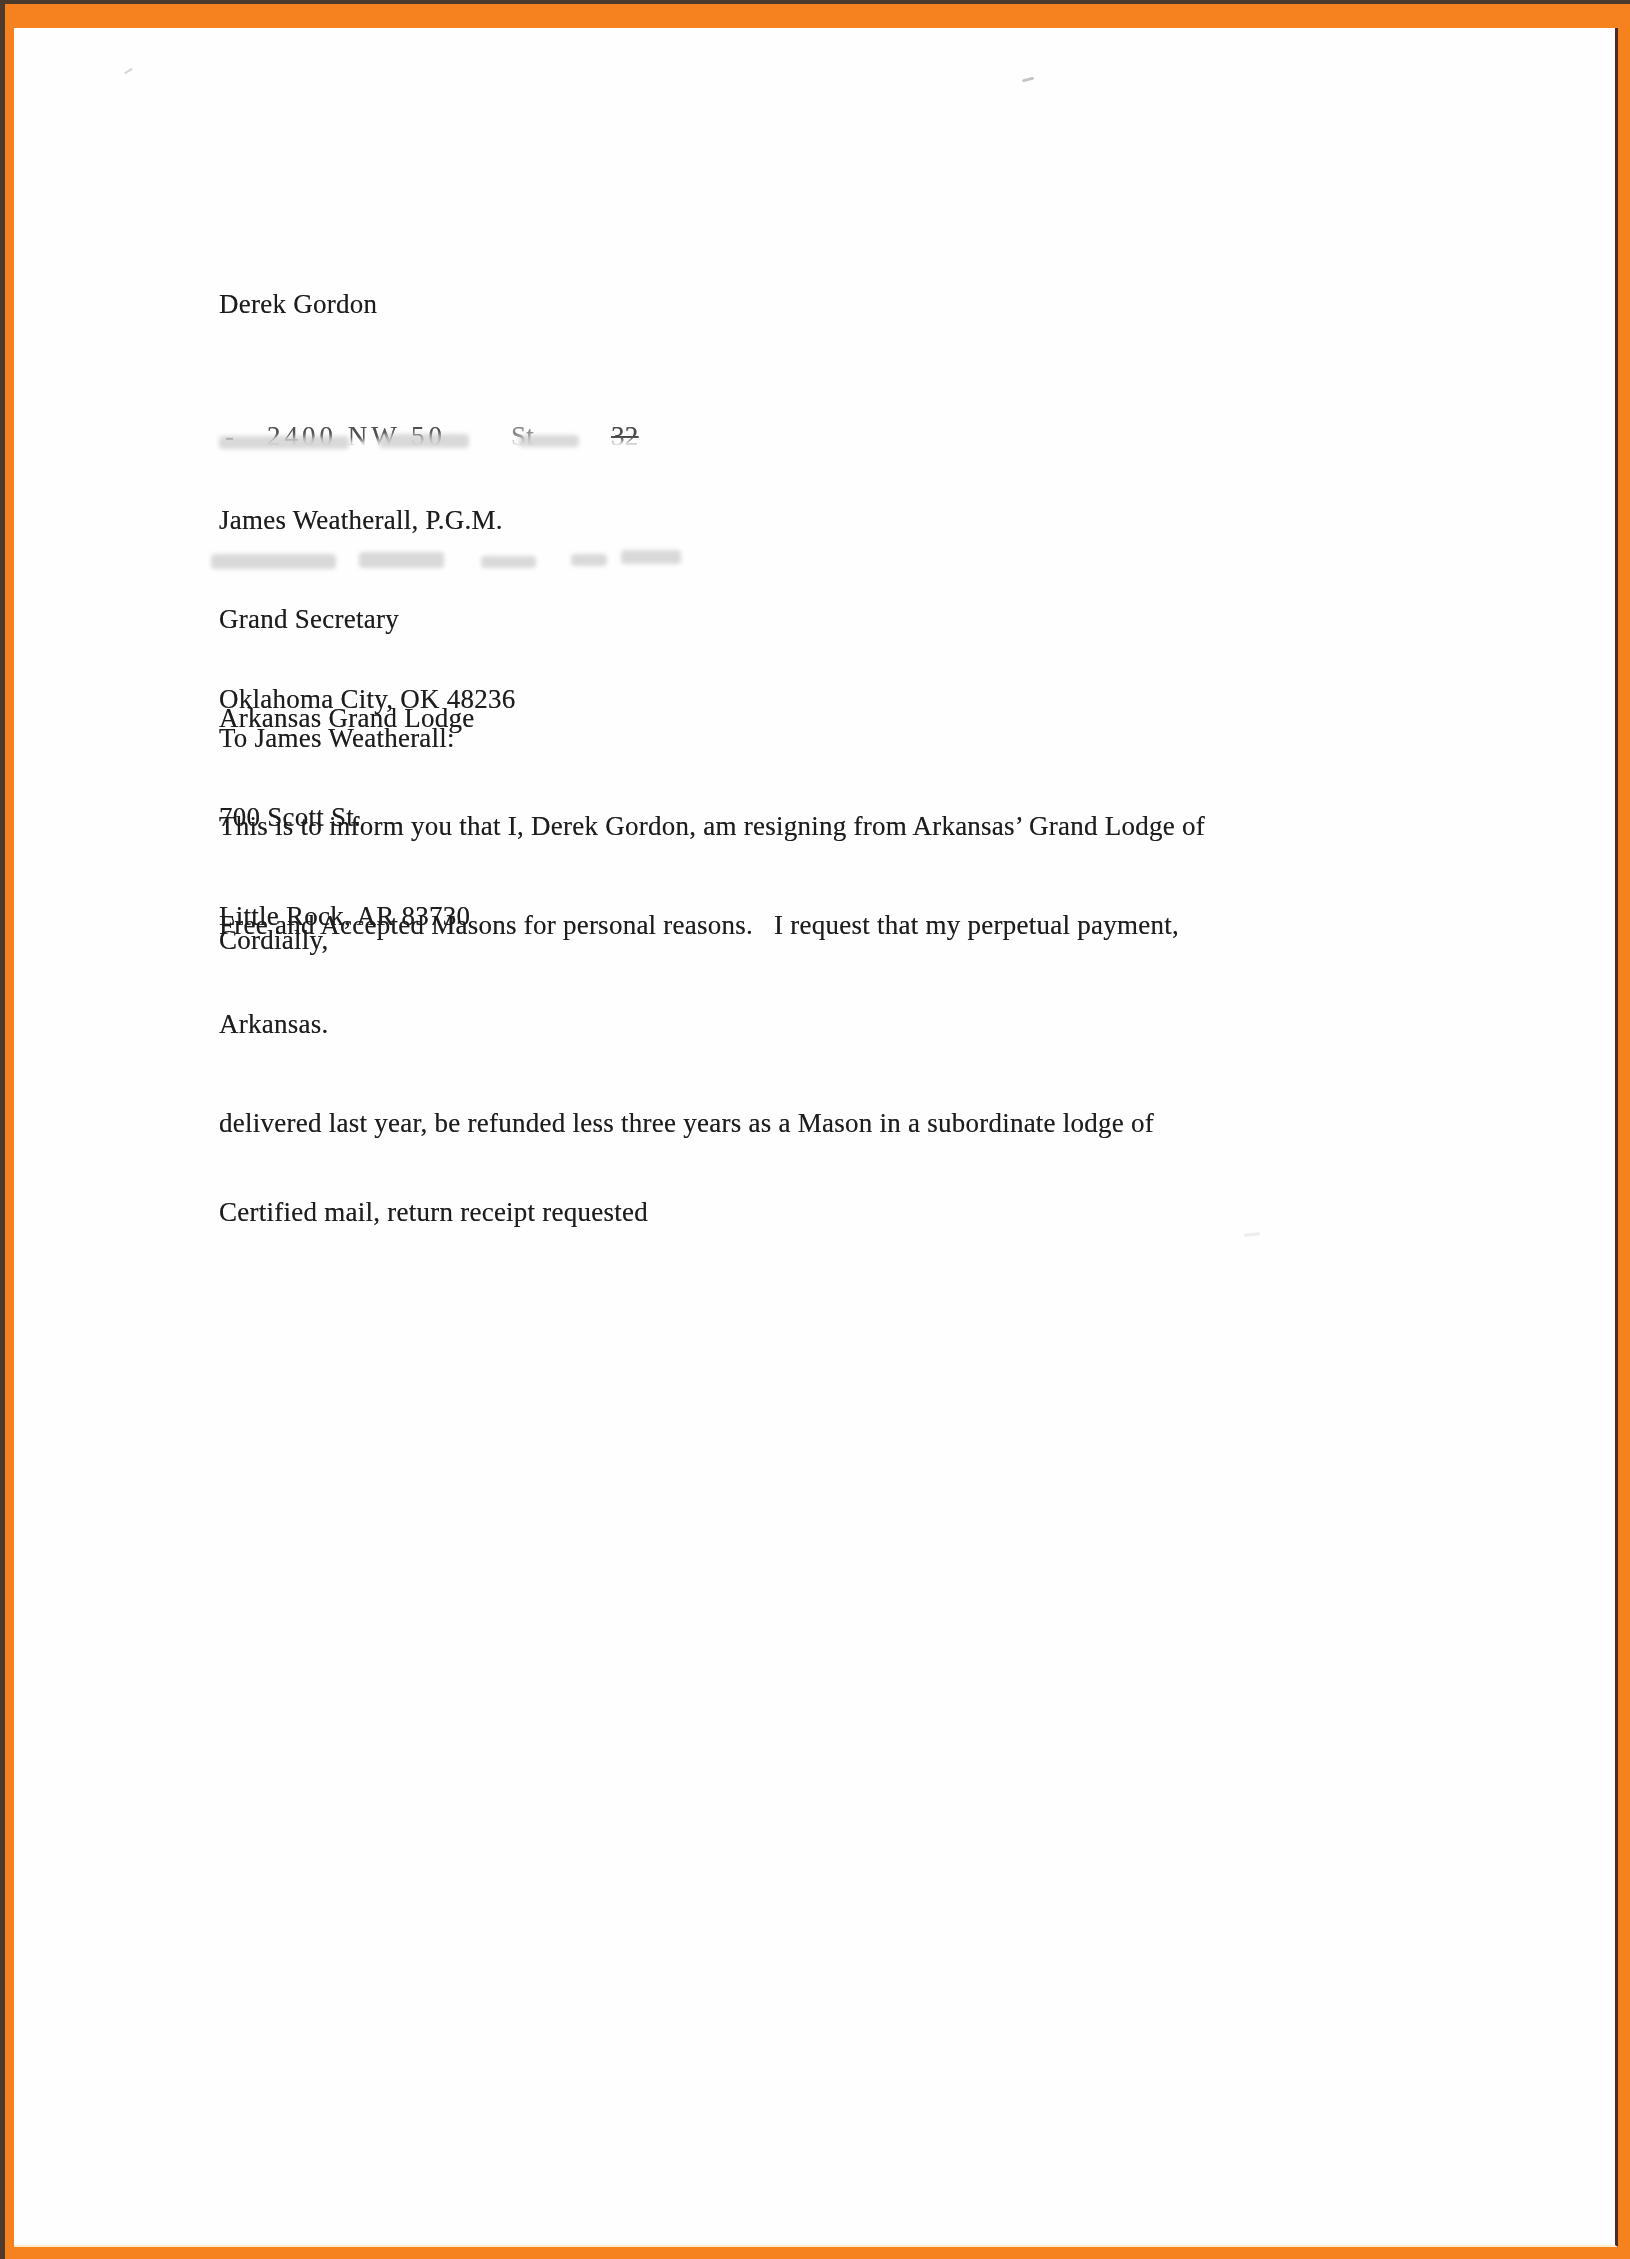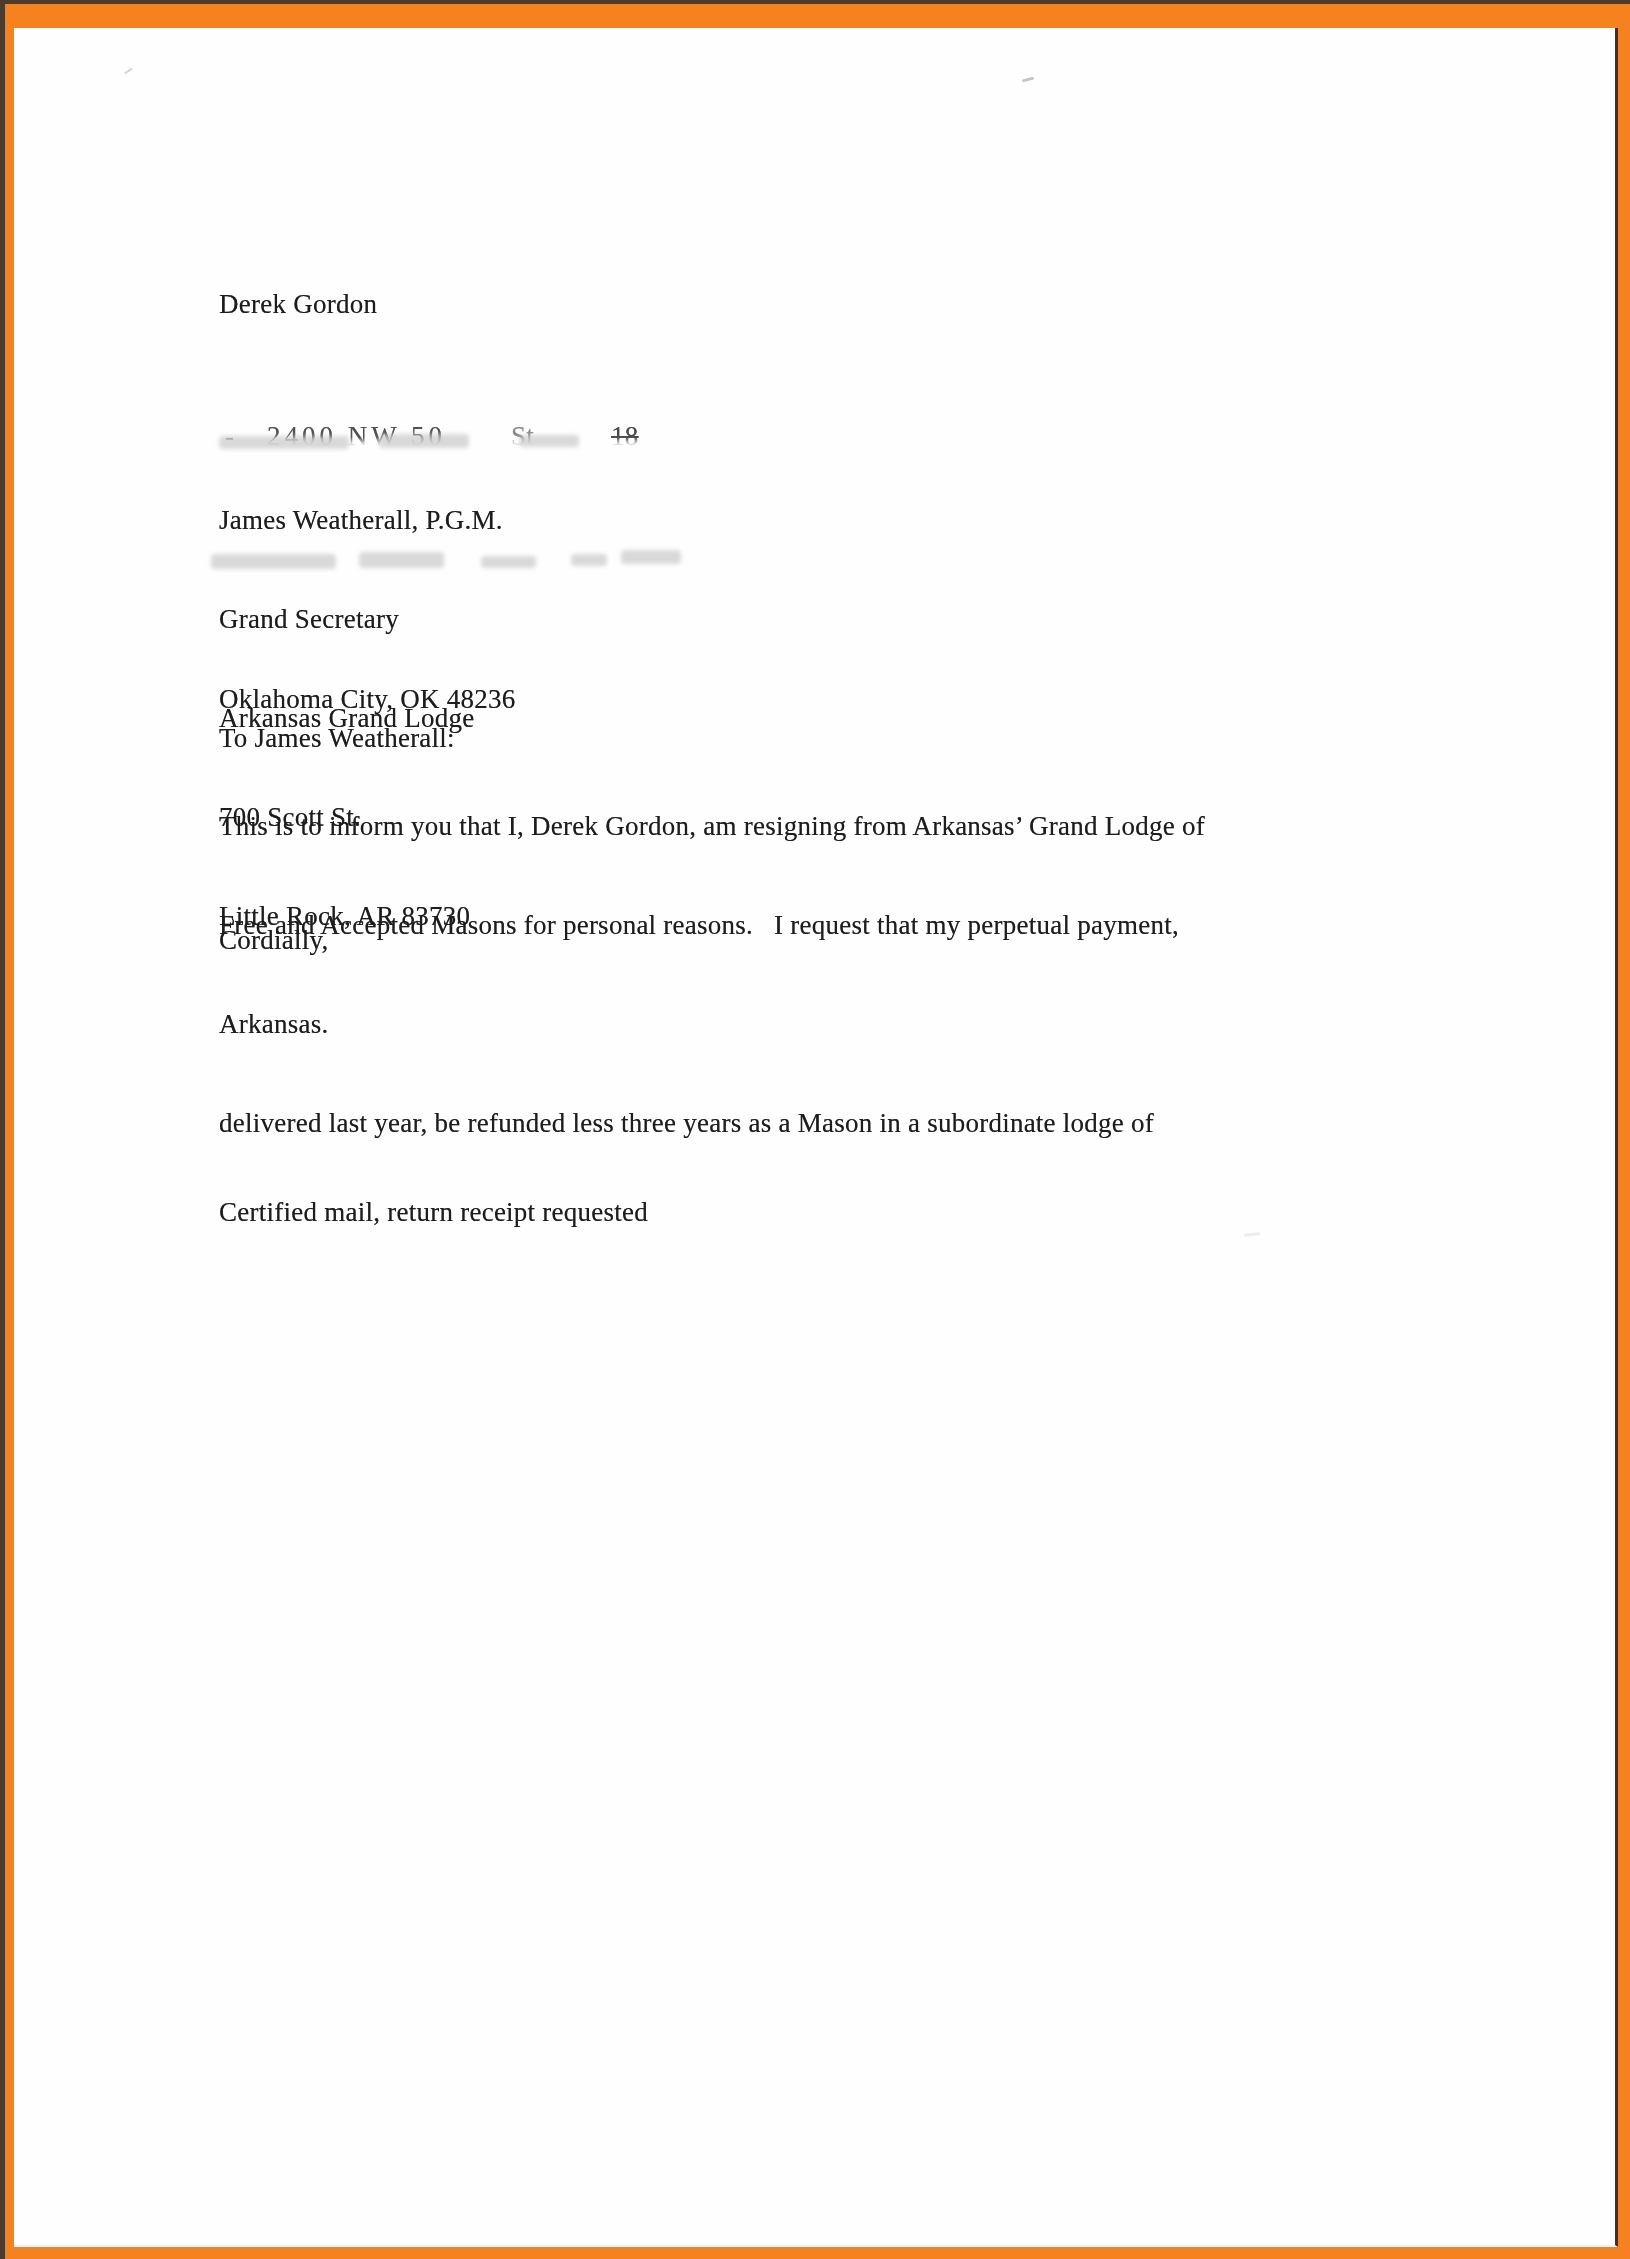--- a/index.html
+++ b/index.html
@@ -83,21 +83,21 @@
     <div class="speck" style="left:1008px; top:50px; width:12px; height:3px; opacity:.35; transform:rotate(-14deg);"></div>
     <div class="speck" style="left:1230px; top:1205px; width:16px; height:3px; opacity:.10; transform:rotate(-6deg);"></div>
 
     <div class="txt block" style="top:194px;">
       <div>Derek Gordon</div>
 
       <div class="erased">
         <span class="frag f0">-</span>
         <span class="frag f1">2400 NW 50</span>
         <span class="frag f2">St</span>
-        <span class="frag f3">18</span>
+        <span class="frag f3">32</span>
         <div class="smudge" style="left:0px;   top:16px; width:130px; height:13px;"></div>
         <div class="smudge" style="left:160px; top:14px; width:90px;  height:14px;"></div>
         <div class="smudge" style="left:300px; top:15px; width:60px;  height:12px;"></div>
       </div>
 
       <div class="erased" style="height:32px;">
         <div class="smudge" style="left:-8px;  top:2px;  width:125px; height:15px;"></div>
         <div class="smudge" style="left:140px; top:0px;  width:85px;  height:16px;"></div>
         <div class="smudge" style="left:262px; top:4px;  width:55px;  height:12px;"></div>
         <div class="smudge" style="left:352px; top:2px;  width:36px;  height:12px;"></div>

